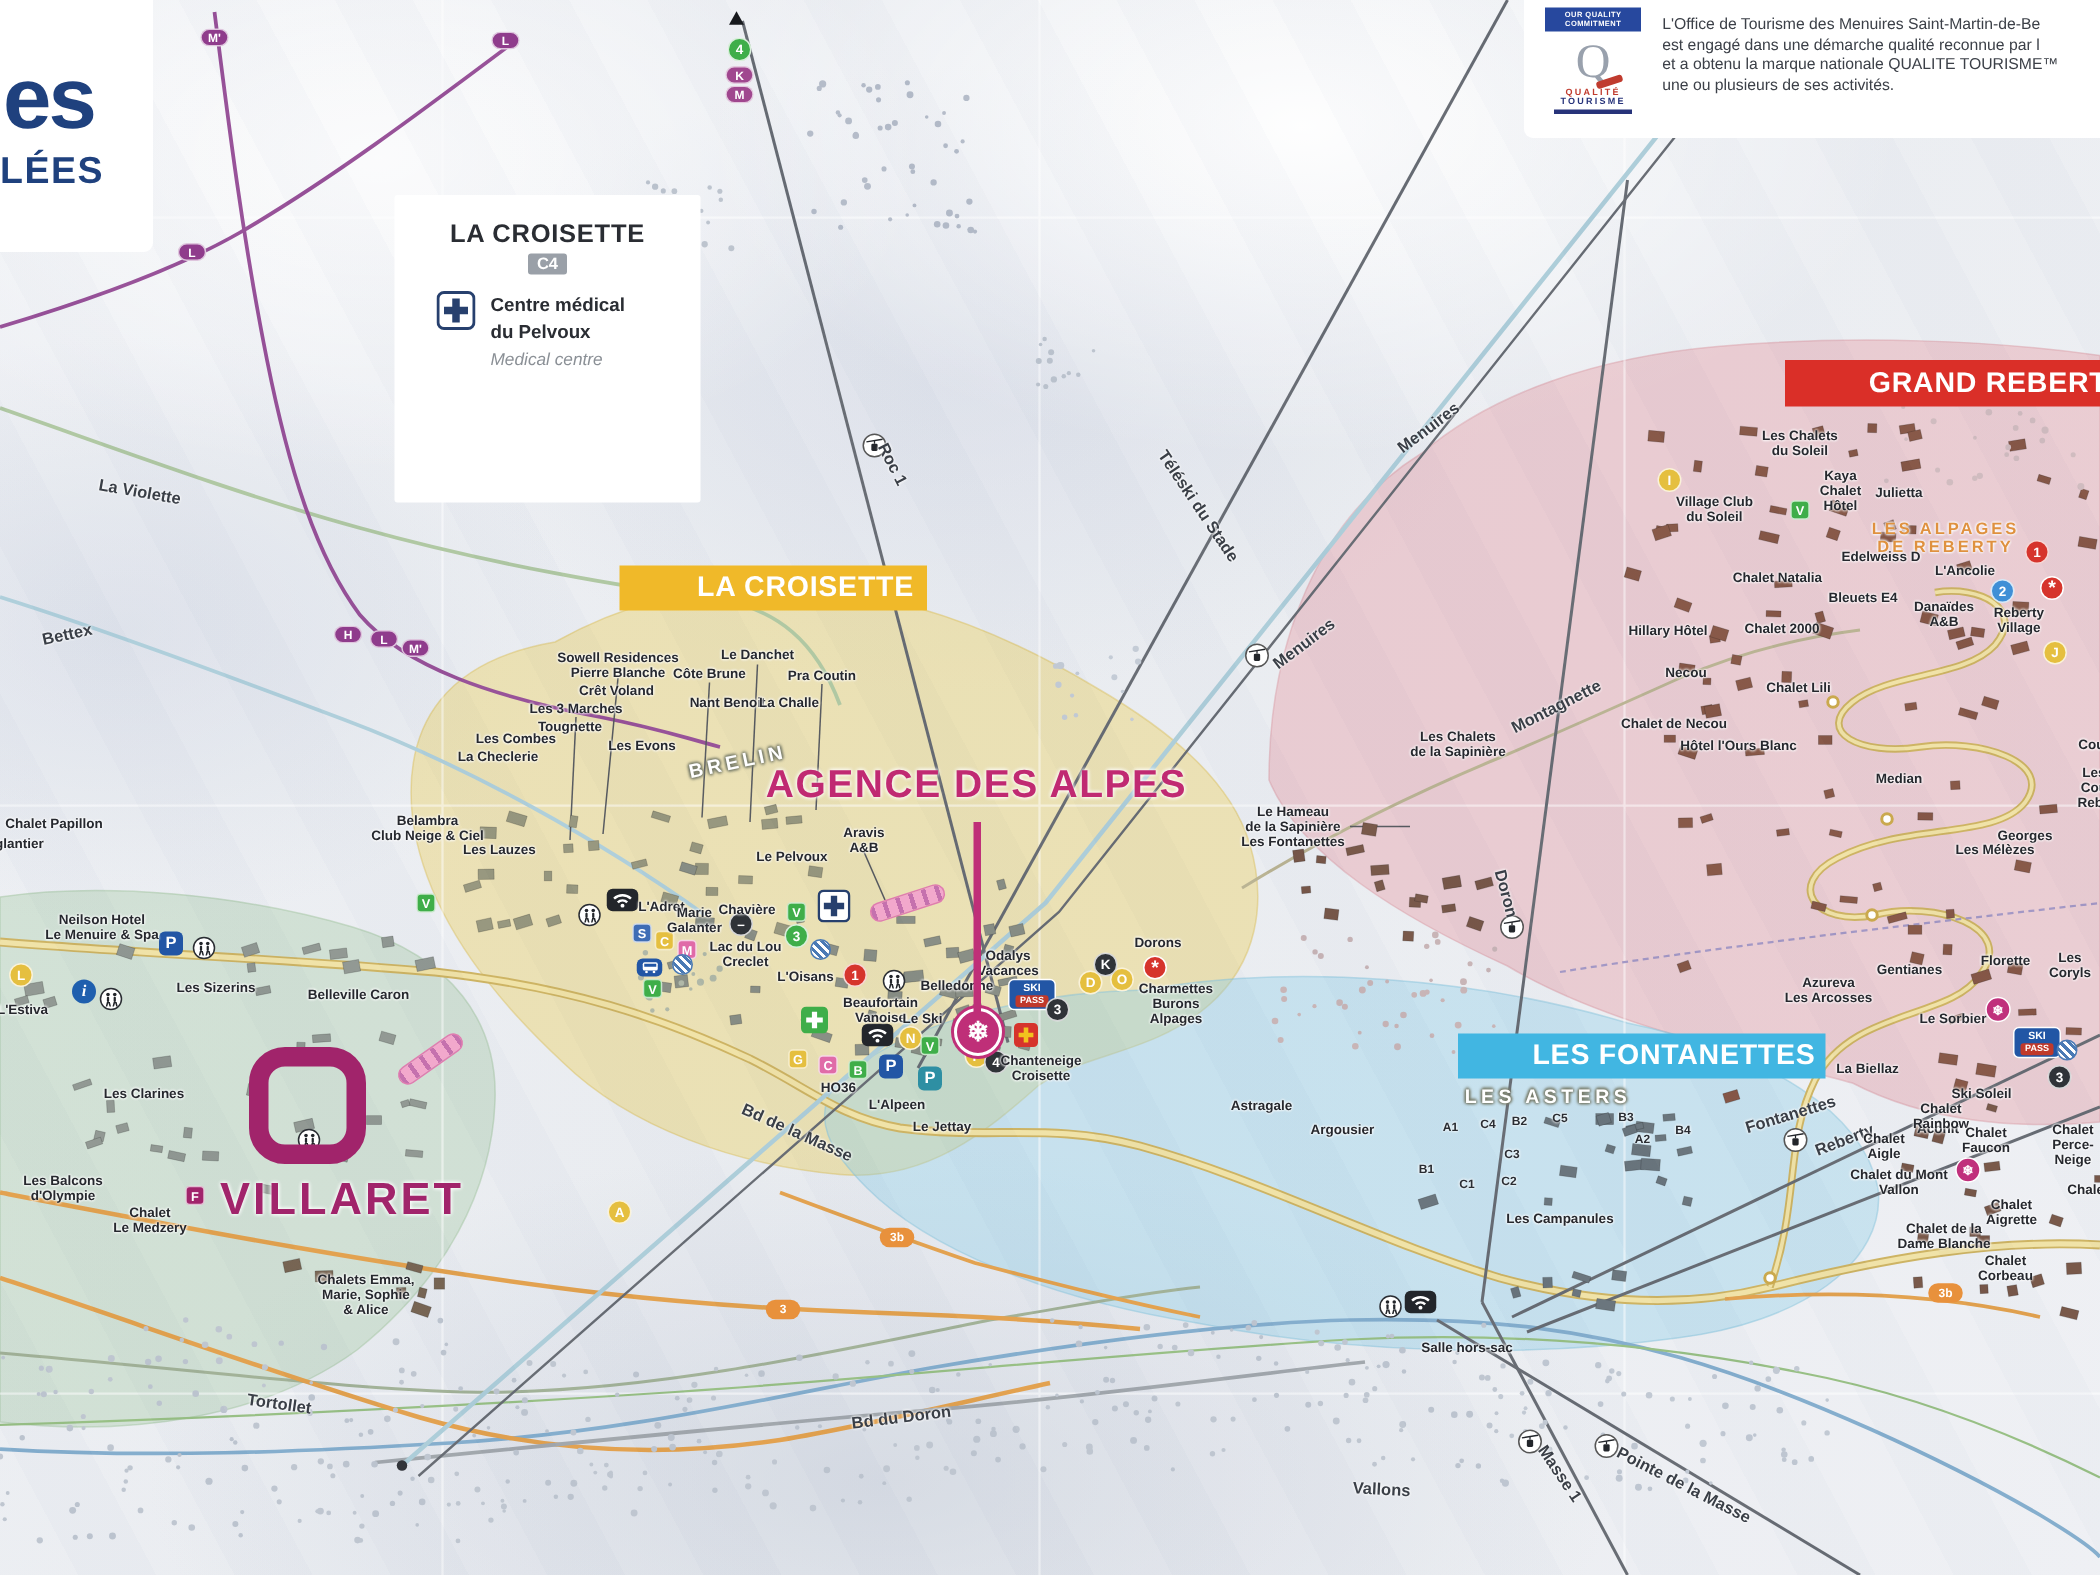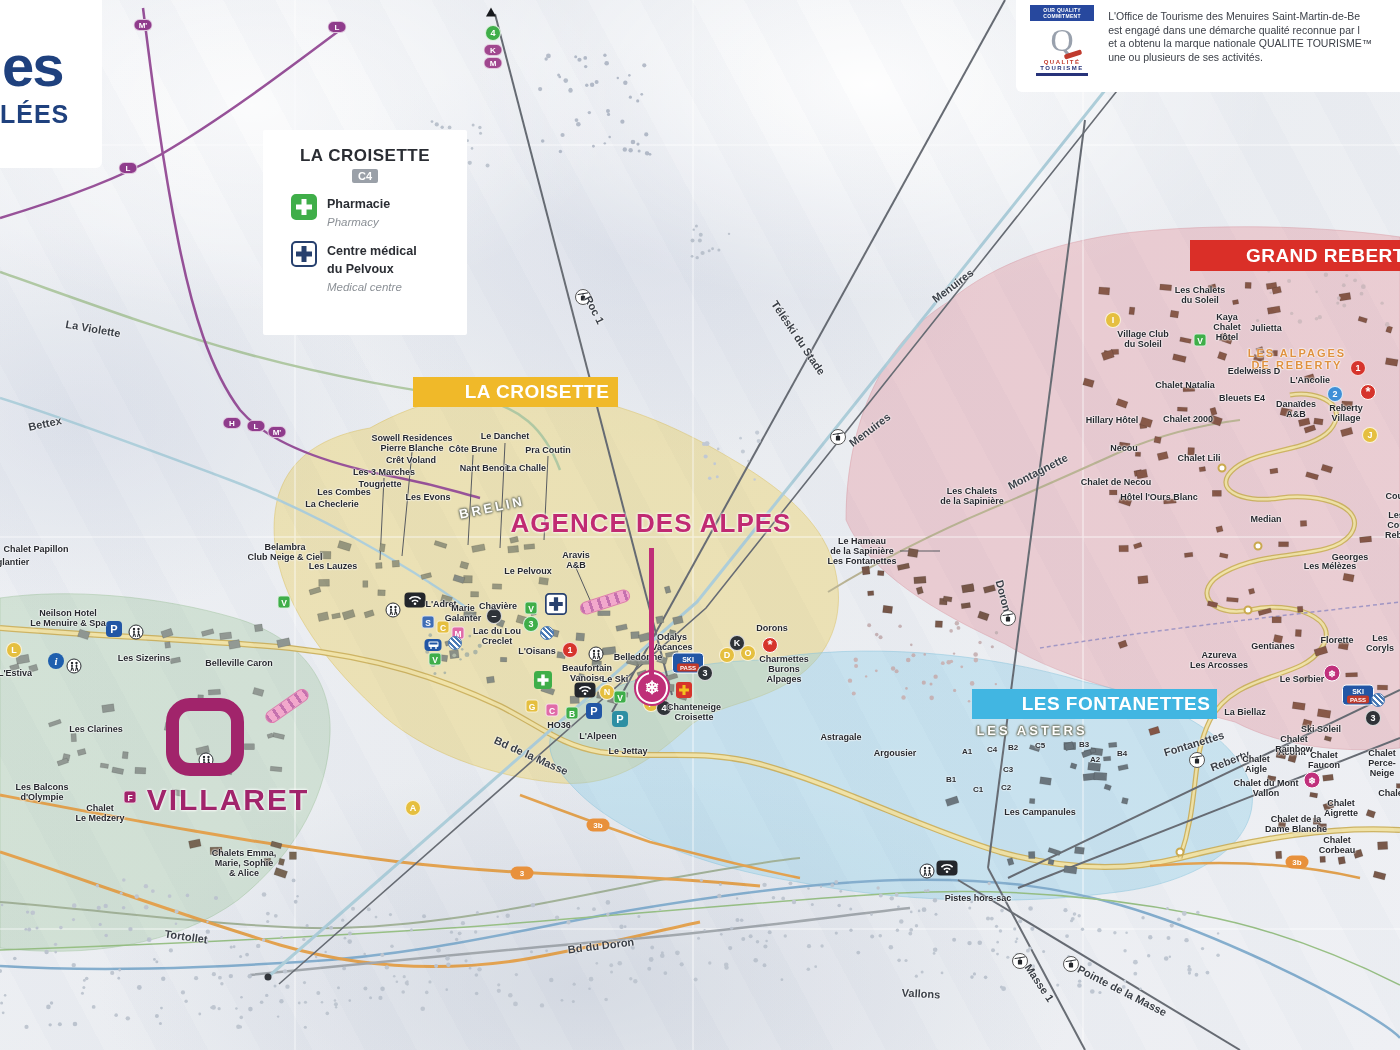--- a/index.html
+++ b/index.html
@@ -1177,21 +1177,21 @@
       <div class="lbl k-slope" style="left: 1038px; top: 472px; transform: translate(-50%, -50%) rotate(-27deg);">Montagnette</div>
       <div class="lbl k-slope" style="left: 1003px; top: 596px; transform: translate(-50%, -50%) rotate(75deg);">Doron</div>
       <div class="lbl k-slope" style="left: 1194px; top: 744px; transform: translate(-50%, -50%) rotate(-17deg);">Fontanettes</div>
       <div class="lbl k-slope" style="left: 1230px; top: 761px; transform: translate(-50%, -50%) rotate(-21deg);">Reberty</div>
       <div class="lbl k-slope" style="left: 186px; top: 937px; transform: translate(-50%, -50%) rotate(8deg);">Tortollet</div>
       <div class="lbl k-slope" style="left: 531px; top: 756px; transform: translate(-50%, -50%) rotate(24deg);">Bd de la Masse</div>
       <div class="lbl k-slope" style="left: 601px; top: 946px; transform: translate(-50%, -50%) rotate(-7deg);">Bd du Doron</div>
       <div class="lbl k-slope" style="left: 921px; top: 994px; transform: translate(-50%, -50%) rotate(3deg);">Vallons</div>
       <div class="lbl k-slope" style="left: 1039px; top: 983px; transform: translate(-50%, -50%) rotate(56deg);">Masse 1</div>
       <div class="lbl k-slope" style="left: 1122px; top: 991px; transform: translate(-50%, -50%) rotate(27deg);">Pointe de la Masse</div>
-      <div class="lbl k-place" style="left: 978px; top: 898px; transform: translate(-50%, -50%) rotate(0deg);">Pistes hors-sac</div>
+      <div class="lbl k-place" style="left: 978px; top: 898px; transform: translate(-50%, -50%) rotate(0deg);">Salle hors-sac</div>
       <div class="lbl k-outline" style="left: 492px; top: 508px; transform: translate(-50%, -50%) rotate(-12deg);">BRELIN</div>
       <div class="lbl k-outline" style="left: 1032px; top: 731px; transform: translate(-50%, -50%) rotate(0deg);">LES ASTERS</div>
       <div class="lbl k-outline-orange" style="left: 1297px; top: 359px; transform: translate(-50%, -50%) rotate(0deg);">LES ALPAGES
 DE REBERTY</div>
       <div class="lbl k-place" style="left: 412px; top: 443px; transform: translate(-50%, -50%) rotate(0deg);">Sowell Residences
 Pierre Blanche</div>
       <div class="lbl k-place" style="left: 411px; top: 460px; transform: translate(-50%, -50%) rotate(0deg);">Crêt Voland</div>
       <div class="lbl k-place" style="left: 384px; top: 472px; transform: translate(-50%, -50%) rotate(0deg);">Les 3 Marches</div>
       <div class="lbl k-place" style="left: 380px; top: 484px; transform: translate(-50%, -50%) rotate(0deg);">Tougnette</div>
       <div class="lbl k-place" style="left: 344px; top: 492px; transform: translate(-50%, -50%) rotate(0deg);">Les Combes</div>
@@ -1349,27 +1349,20 @@
         <div>une ou plusieurs de ses activités.</div>
       </div>
   </div>
 
   <div class="card" id="legend-card">
     <div id="legend-title">LA CROISETTE</div>
     <span id="legend-grid">C4</span>
     <div id="legend-rows">
         <div class="legend-row">
           <span><svg width="26" height="26" viewBox="0 0 26 26">
-              <rect x="1" y="1" width="24" height="24" rx="4" fill="#3fae49" stroke="#3fae49" stroke-width="2"></rect>
-              <path d="M10.5 5h5v5.5H21v5h-5.5V21h-5v-5.5H5v-5h5.5z" fill="#fff"></path>
-            </svg></span>
-  <span class="txt"><span class="fr">Pharmacie</span><br><span class="en">Pharmacy</span></span>
-        </div>
-        <div class="legend-row">
-          <span><svg width="26" height="26" viewBox="0 0 26 26">
               <rect x="1" y="1" width="24" height="24" rx="4" fill="#fff" stroke="#27406e" stroke-width="2"></rect>
               <path d="M10.5 5h5v5.5H21v5h-5.5V21h-5v-5.5H5v-5h5.5z" fill="#27406e"></path>
             </svg></span>
   <span class="txt"><span class="fr">Centre médical
 du Pelvoux</span><br><span class="en">Medical centre</span></span>
         </div>
       </div>
   </div>
 
 </div>

